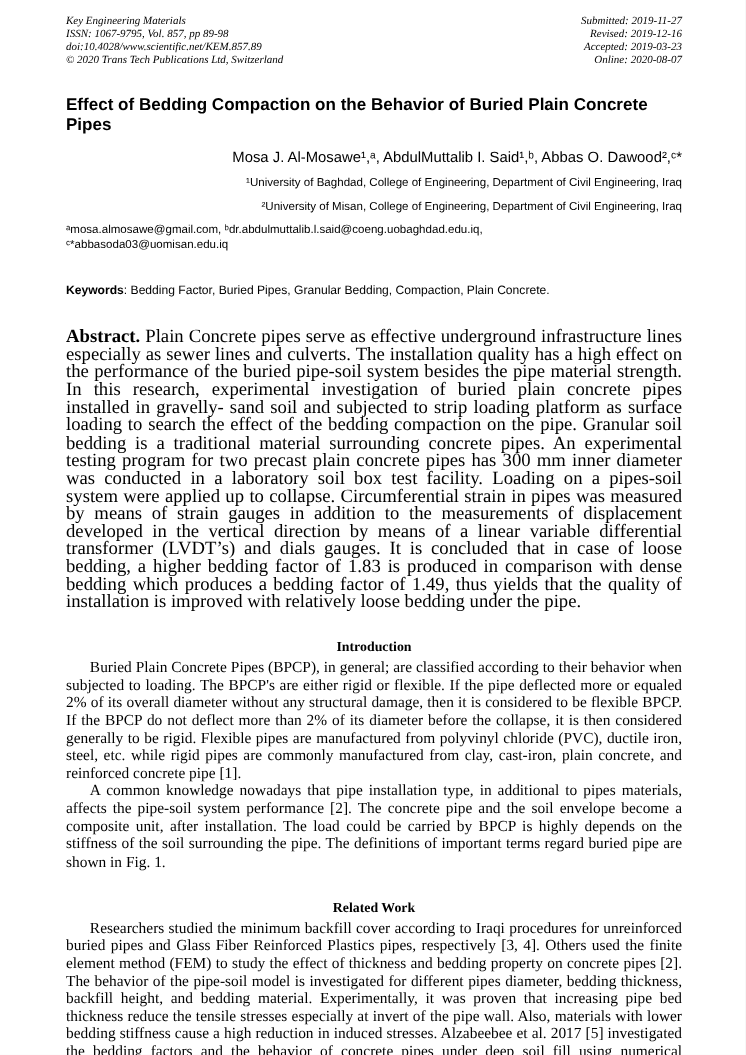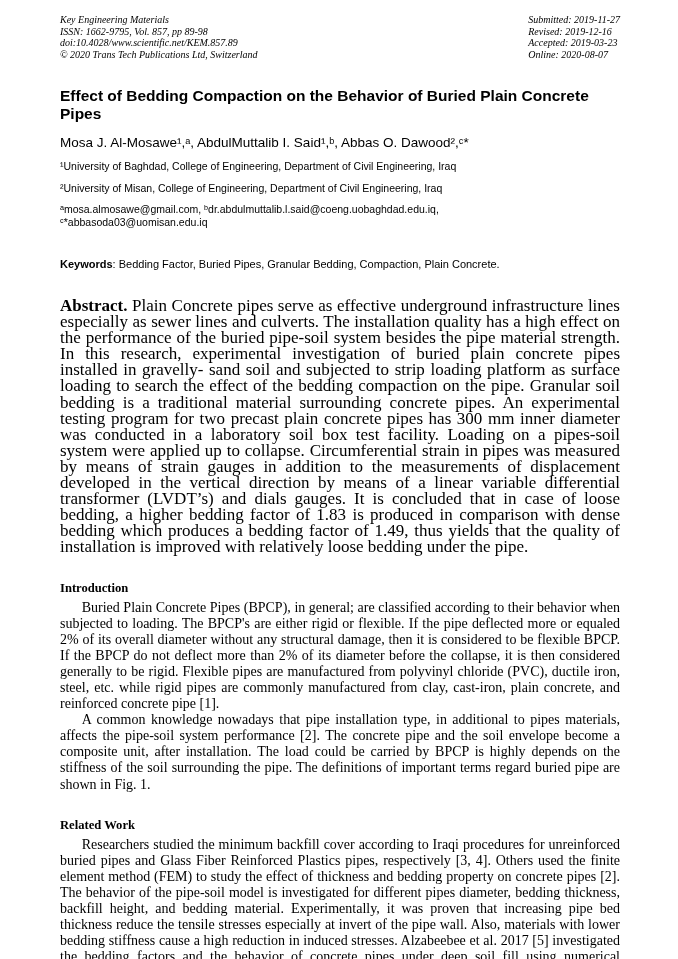--- a/index.html
+++ b/index.html
@@ -17,39 +17,39 @@
   
   .pub-header {
     display: flex;
     justify-content: space-between;
     font-family: "Liberation Serif", "DejaVu Serif", serif;
     font-style: italic;
     font-size: 10px;
     line-height: 11.5px;
     color: #000;
   }
-  .pub-right { }
+  .pub-right { text-align: right; }
   
   .paper-title {
     margin: 27px 0 0 0;
     font-family: "Liberation Sans", "DejaVu Sans", sans-serif;
     font-weight: bold;
     font-size: 15.5px;
     line-height: 17.5px;
   }
   .authors {
     margin: 13px 0 0 0;
-    text-align: left;
+    text-align: right;
     font-family: "Liberation Sans", "DejaVu Sans", sans-serif;
     font-size: 13.5px;
     line-height: 16px;
   }
   .affil {
     margin: 9px 0 0 0;
-    text-align: left;
+    text-align: right;
     font-family: "Liberation Sans", "DejaVu Sans", sans-serif;
     font-size: 10.5px;
     line-height: 12.5px;
   }
   .emails {
     margin: 9px 0 0 0;
     text-align: left;
     font-family: "Liberation Sans", "DejaVu Sans", sans-serif;
     font-size: 10.5px;
     line-height: 13px;
@@ -67,40 +67,41 @@
     font-size: 17px;
     line-height: 16.1px;
     text-align: justify;
   }
   .section-heading {
     margin: 24px 0 4px 0;
     font-family: "Liberation Serif", "DejaVu Serif", serif;
     font-weight: bold;
     font-size: 12.6px;
     line-height: 16px;
+    text-align: center;
   }
   .body-p {
     margin: 0;
     font-family: "Liberation Serif", "DejaVu Serif", serif;
     font-size: 14px;
     line-height: 16.1px;
     text-align: justify;
     text-indent: 1.55em;
   }
   b { font-weight: bold; }
 </style>
 </head>
 <body>
 
 <div class="page">
 
   <div class="pub-header">
     <div class="pub-left">
       <div>Key Engineering Materials</div>
-      <div>ISSN: 1662-9795, Vol. 857, pp 89-98</div>
+      <div>ISSN: 1067-9795, Vol. 857, pp 89-98</div>
       <div>doi:10.4028/www.scientific.net/KEM.857.89</div>
       <div>© 2020 Trans Tech Publications Ltd, Switzerland</div>
     </div>
     <div class="pub-right">
       <div>Submitted: 2019-11-27</div>
       <div>Revised: 2019-12-16</div>
       <div>Accepted: 2019-03-23</div>
       <div>Online: 2020-08-07</div>
     </div>
   </div>

